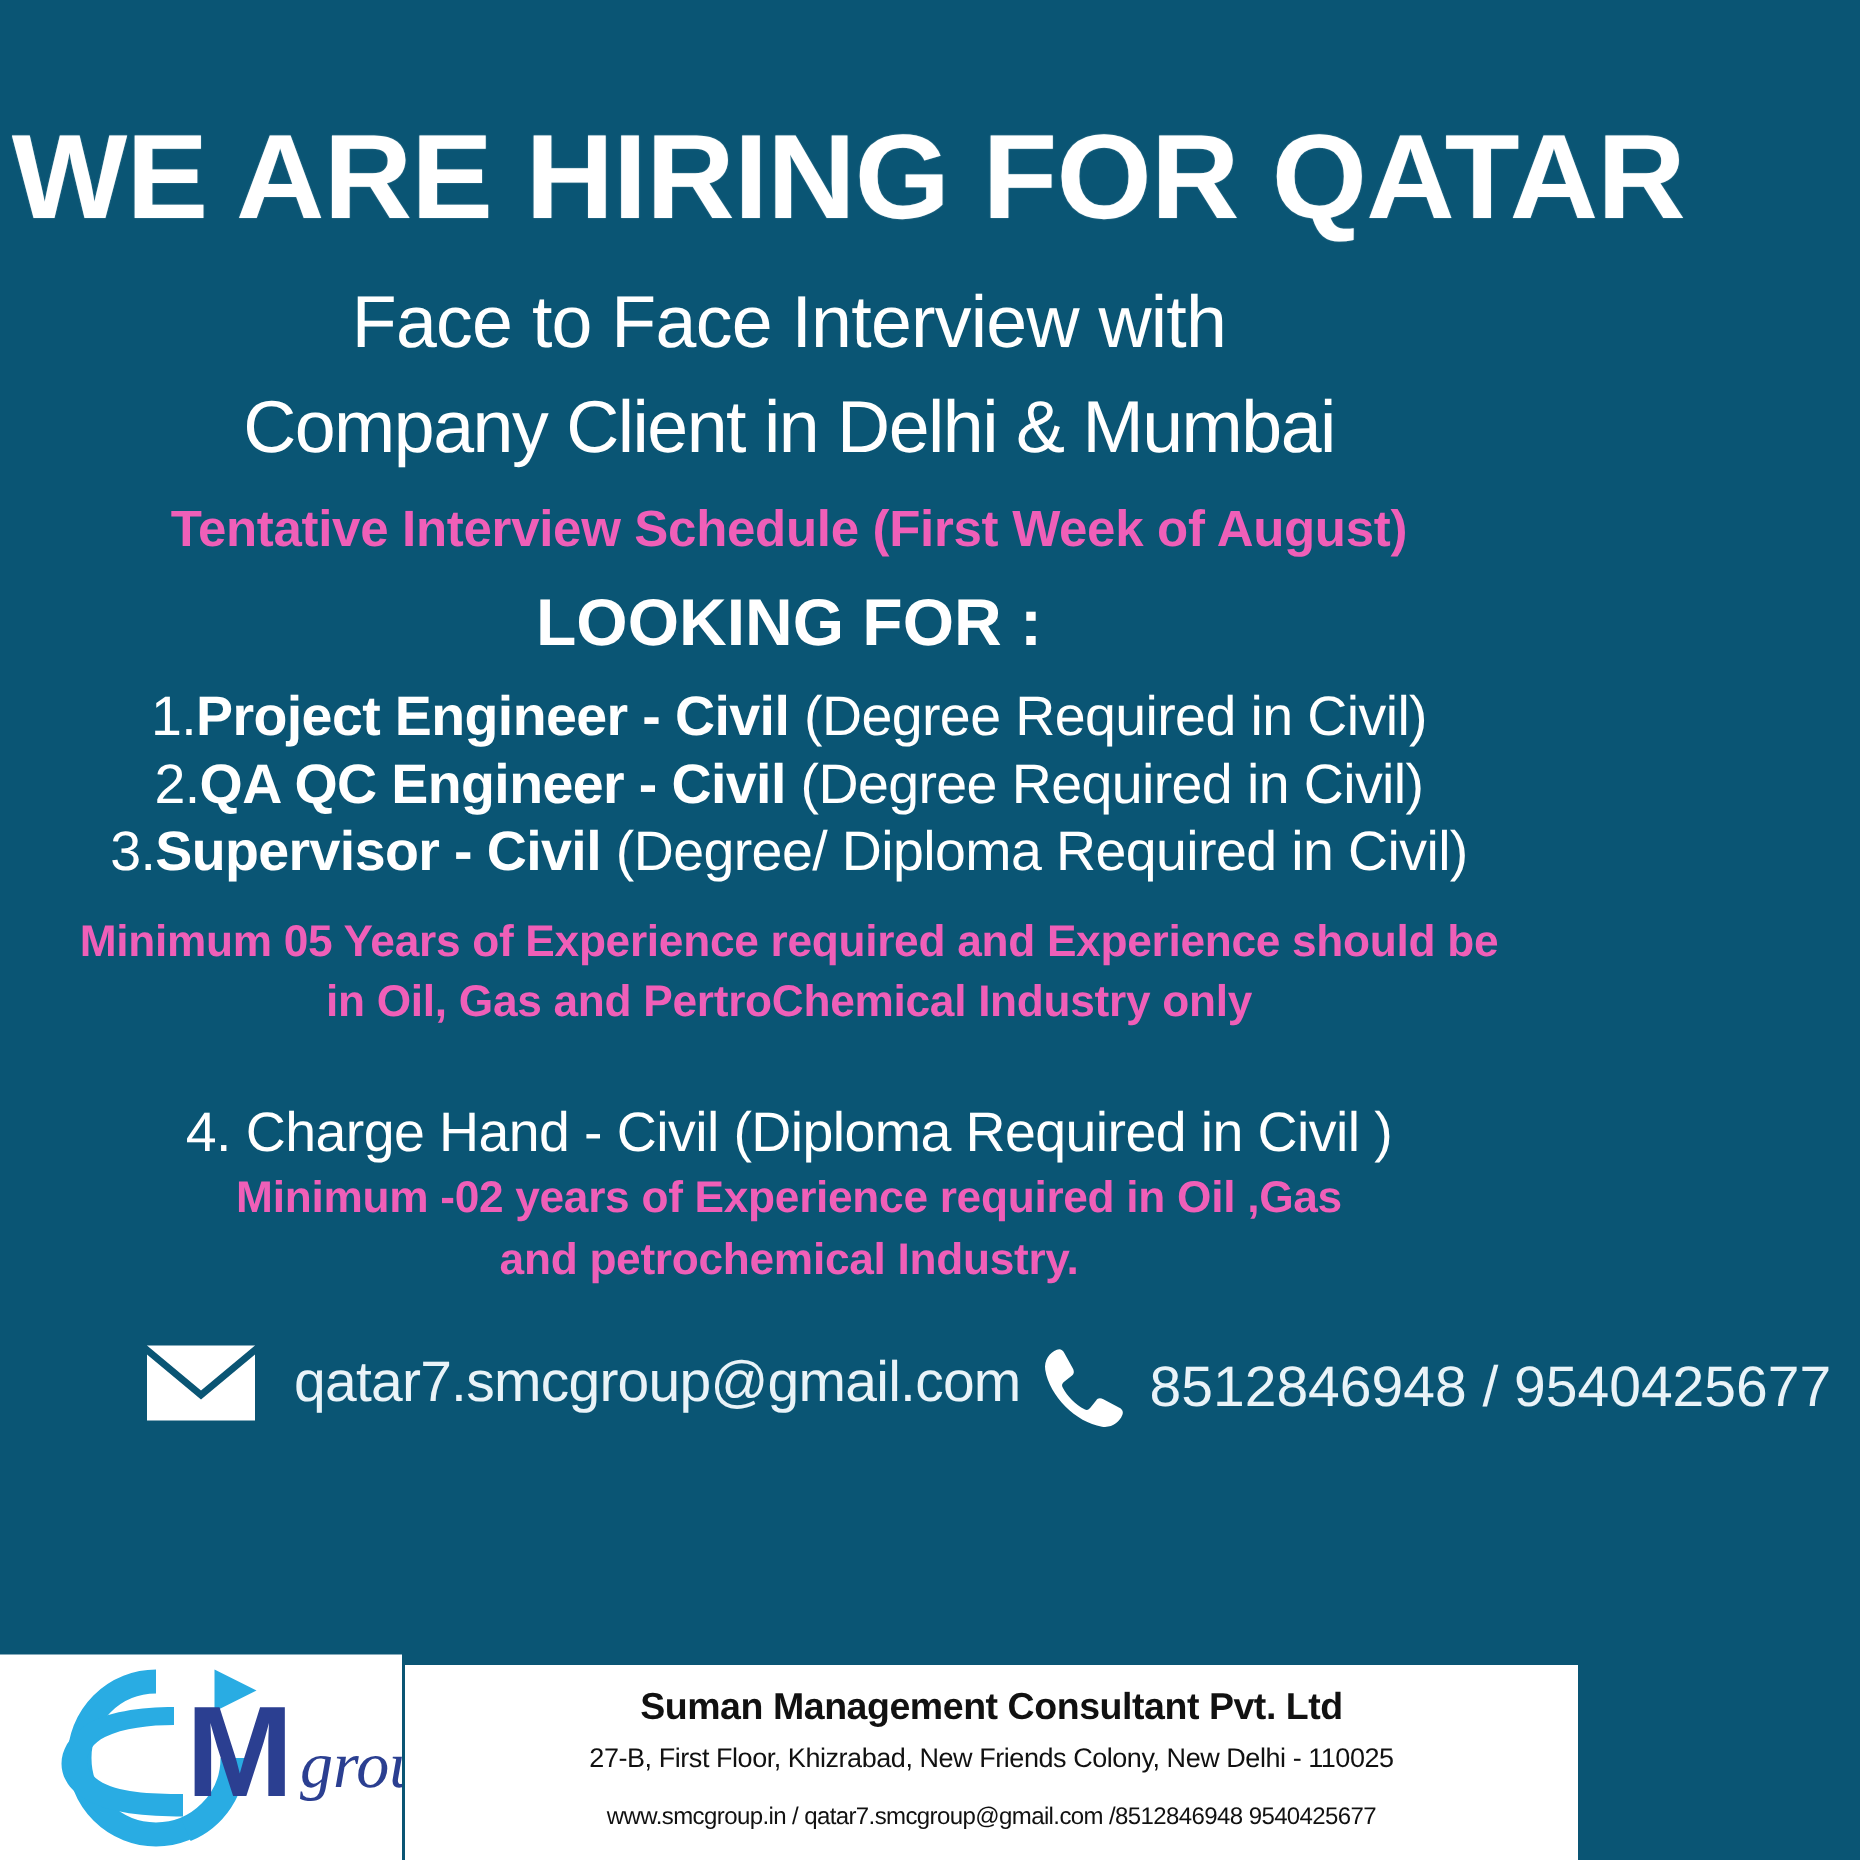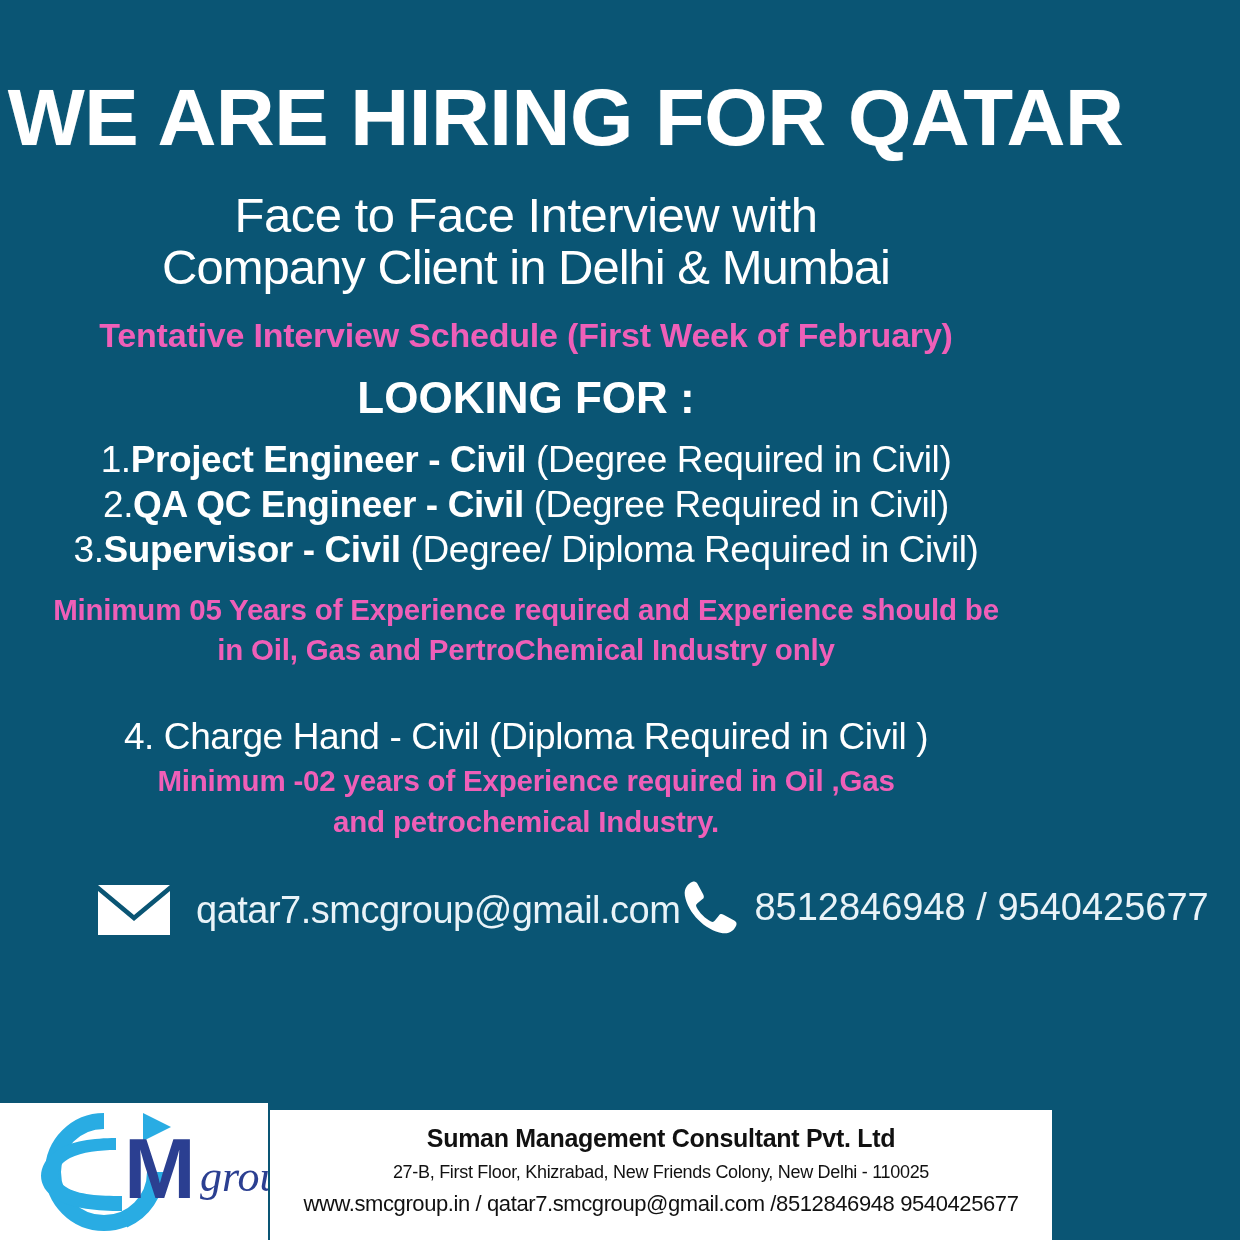--- a/index.html
+++ b/index.html
@@ -40,21 +40,21 @@
     text-shadow:0 0 1px rgba(255,255,255,.4);
   }
 
   .subtitle {
     font-size:49px;
     font-weight:400;
     line-height:1.06;
     margin-top:32px;
     letter-spacing:-0.5px;
   }
-  .subtitle .l2 { display:block; letter-spacing:-1px; }
+  .subtitle .l2 { display:block; letter-spacing:-1px;margin-top:18px; }
 
   .schedule {
     color:#ef5fb8;
     font-size:34px;
     font-weight:bold;
     margin-top:22px;
     letter-spacing:-0.2px;
   }
 
   .looking-for {
@@ -110,24 +110,24 @@
     font-weight:bold;
     margin-top:62px;
     text-align:left;
     padding-left:110px;
     letter-spacing:-0.2px;
   }
 
   
   .contact-row {
     display:flex;
-    align-items:flex-end;
+    align-items:flex-start;
     margin-top:34px;
     padding-left:78px;
-    gap:0px;
+    gap:12px;
   }
   .contact-item { display:flex; align-items:center; }
   .contact-item.email { width:630px; }
   .icon-mail { width:76px; height:56px; flex:0 0 auto; }
   .icon-phone { width:62px; height:62px; flex:0 0 auto; margin-right:12px; }
   .email-text {
     font-size:38px;
     color:#e9f3f8;
     letter-spacing:-0.5px;
     margin-left:24px;
@@ -172,23 +172,23 @@
     color:#111111;
     letter-spacing:-0.3px;
   }
   .company-addr {
     font-size:18px;
     color:#111111;
     margin-top:9px;
     letter-spacing:-0.3px;
   }
   .company-web {
-    font-size:22px;
+    font-size:16px;
     color:#111111;
-    margin-top:8px;
+    margin-top:20px;
     letter-spacing:-0.4px;
   }
 
   
   .logo-wrap { position:relative; width:268px; height:125px; margin-left:4px; }
   .logo-svg  { position:absolute; left:0; top:2px; }
   .logo-m {
     position:absolute;
     left:120px; top:16px;
     font-size:86px;
@@ -214,21 +214,21 @@
 
   <div class="content">
 
     <div class="headline">WE ARE HIRING FOR QATAR</div>
 
     <div class="subtitle">
       <span>Face to Face Interview with</span>
       <span class="l2">Company Client in Delhi &amp; Mumbai</span>
     </div>
 
-    <div class="schedule">Tentative Interview Schedule (First Week of February)</div>
+    <div class="schedule">Tentative Interview Schedule (First Week of August)</div>
 
     <div class="looking-for">LOOKING FOR :</div>
 
     <div class="job-list">
 
       <div class="job">
         <span class="num">1.</span><span class="title">Project Engineer - Civil</span> <span class="req">(Degree Required in Civil)</span>
       </div>
 
       <div class="job">

